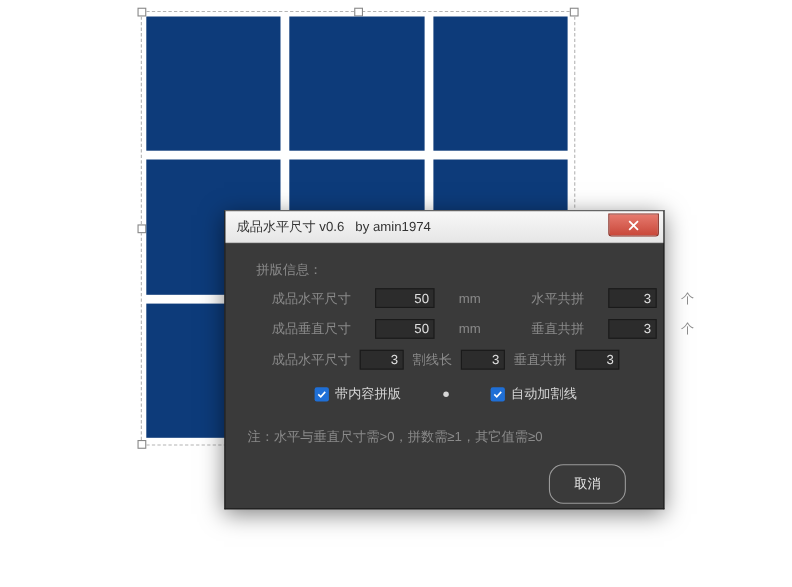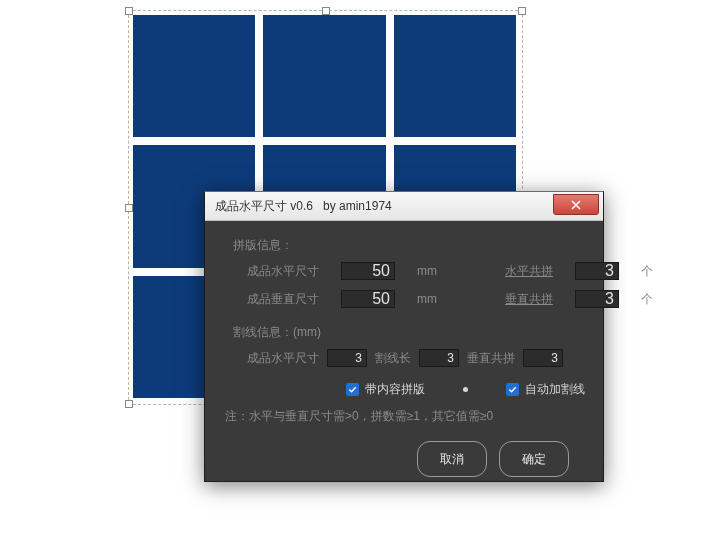--- a/index.html
+++ b/index.html
@@ -103,31 +103,31 @@
     margin: 2px 0 8px 8px;
   }
   .row {
     display: flex;
     align-items: center;
     margin: 8px 0 10px 22px;
     gap: 22px;
     color: #8a8a8a;
   }
   .lbl { min-width: 72px; }
-  .lbl3 { min-width: 48px; text-align: left; margin-left: 46px; text-decoration: underline; }
+  .lbl3 { min-width: 48px; text-align: left; margin-left: 24px; }
   .unit { width: 22px; }
   .num-input {
     width: 44px;
     height: 16px;
     background: #2c2c2c;
     border: 1px solid #1a1a1a;
     color: #e0e0e0;
     text-align: right;
     padding: 0 4px;
-    font-size: 16px;
+    font-size: 12px;
     font-family: inherit;
   }
   .row2 {
     display: flex;
     align-items: center;
     margin: 8px 0 12px 22px;
     gap: 8px;
     color: #8a8a8a;
   }
   .row2 .seglbl { margin-right: 0; }
@@ -137,24 +137,24 @@
     background: #2c2c2c;
     border: 1px solid #1a1a1a;
     color: #e0e0e0;
     text-align: right;
     padding: 0 4px;
     font-size: 12px;
     font-family: inherit;
   }
   .checks {
     display: flex;
-    justify-content: flex-end;
+    justify-content: center;
     align-items: center;
     gap: 38px;
-    margin: 14px 0 10px;
+    margin: 14px 0 22px;
     color: #d6d6d6;
   }
   .chk {
     display: flex;
     align-items: center;
     gap: 6px;
   }
   .chkbox {
     width: 13px;
     height: 13px;
@@ -246,21 +246,20 @@
 
     <div class="row">
       <span class="lbl">成品垂直尺寸</span>
       <input class="num-input" value="50" style="">
       <span class="unit">mm</span>
       <span class="lbl3">垂直共拼</span>
       <input class="num-input" style="width: 34px;" value="3">
       <span class="unit">个</span>
     </div>
 
-    <div class="sec-title" style="margin-top:16px">割线信息：(mm)</div>
 
     <div class="row2">
       <span class="seglbl">成品水平尺寸</span>
       <input class="small-input" value="3" style="">
       <span class="seglbl">割线长</span>
       <input class="small-input" value="3" style="">
       <span class="seglbl">垂直共拼</span>
       <input class="small-input" value="3" style="">
     </div>
 
@@ -281,17 +280,16 @@
             </svg>
         </span>
         <span>自动加割线</span>
       </div>
     </div>
 
     <div class="note">注：水平与垂直尺寸需&gt;0，拼数需≥1，其它值需≥0</div>
 
     <div class="btns">
       <button class="btn">取消</button>
-      <button class="btn">确定</button>
     </div>
 
   </div>
 </div>
 
 </body></html>

